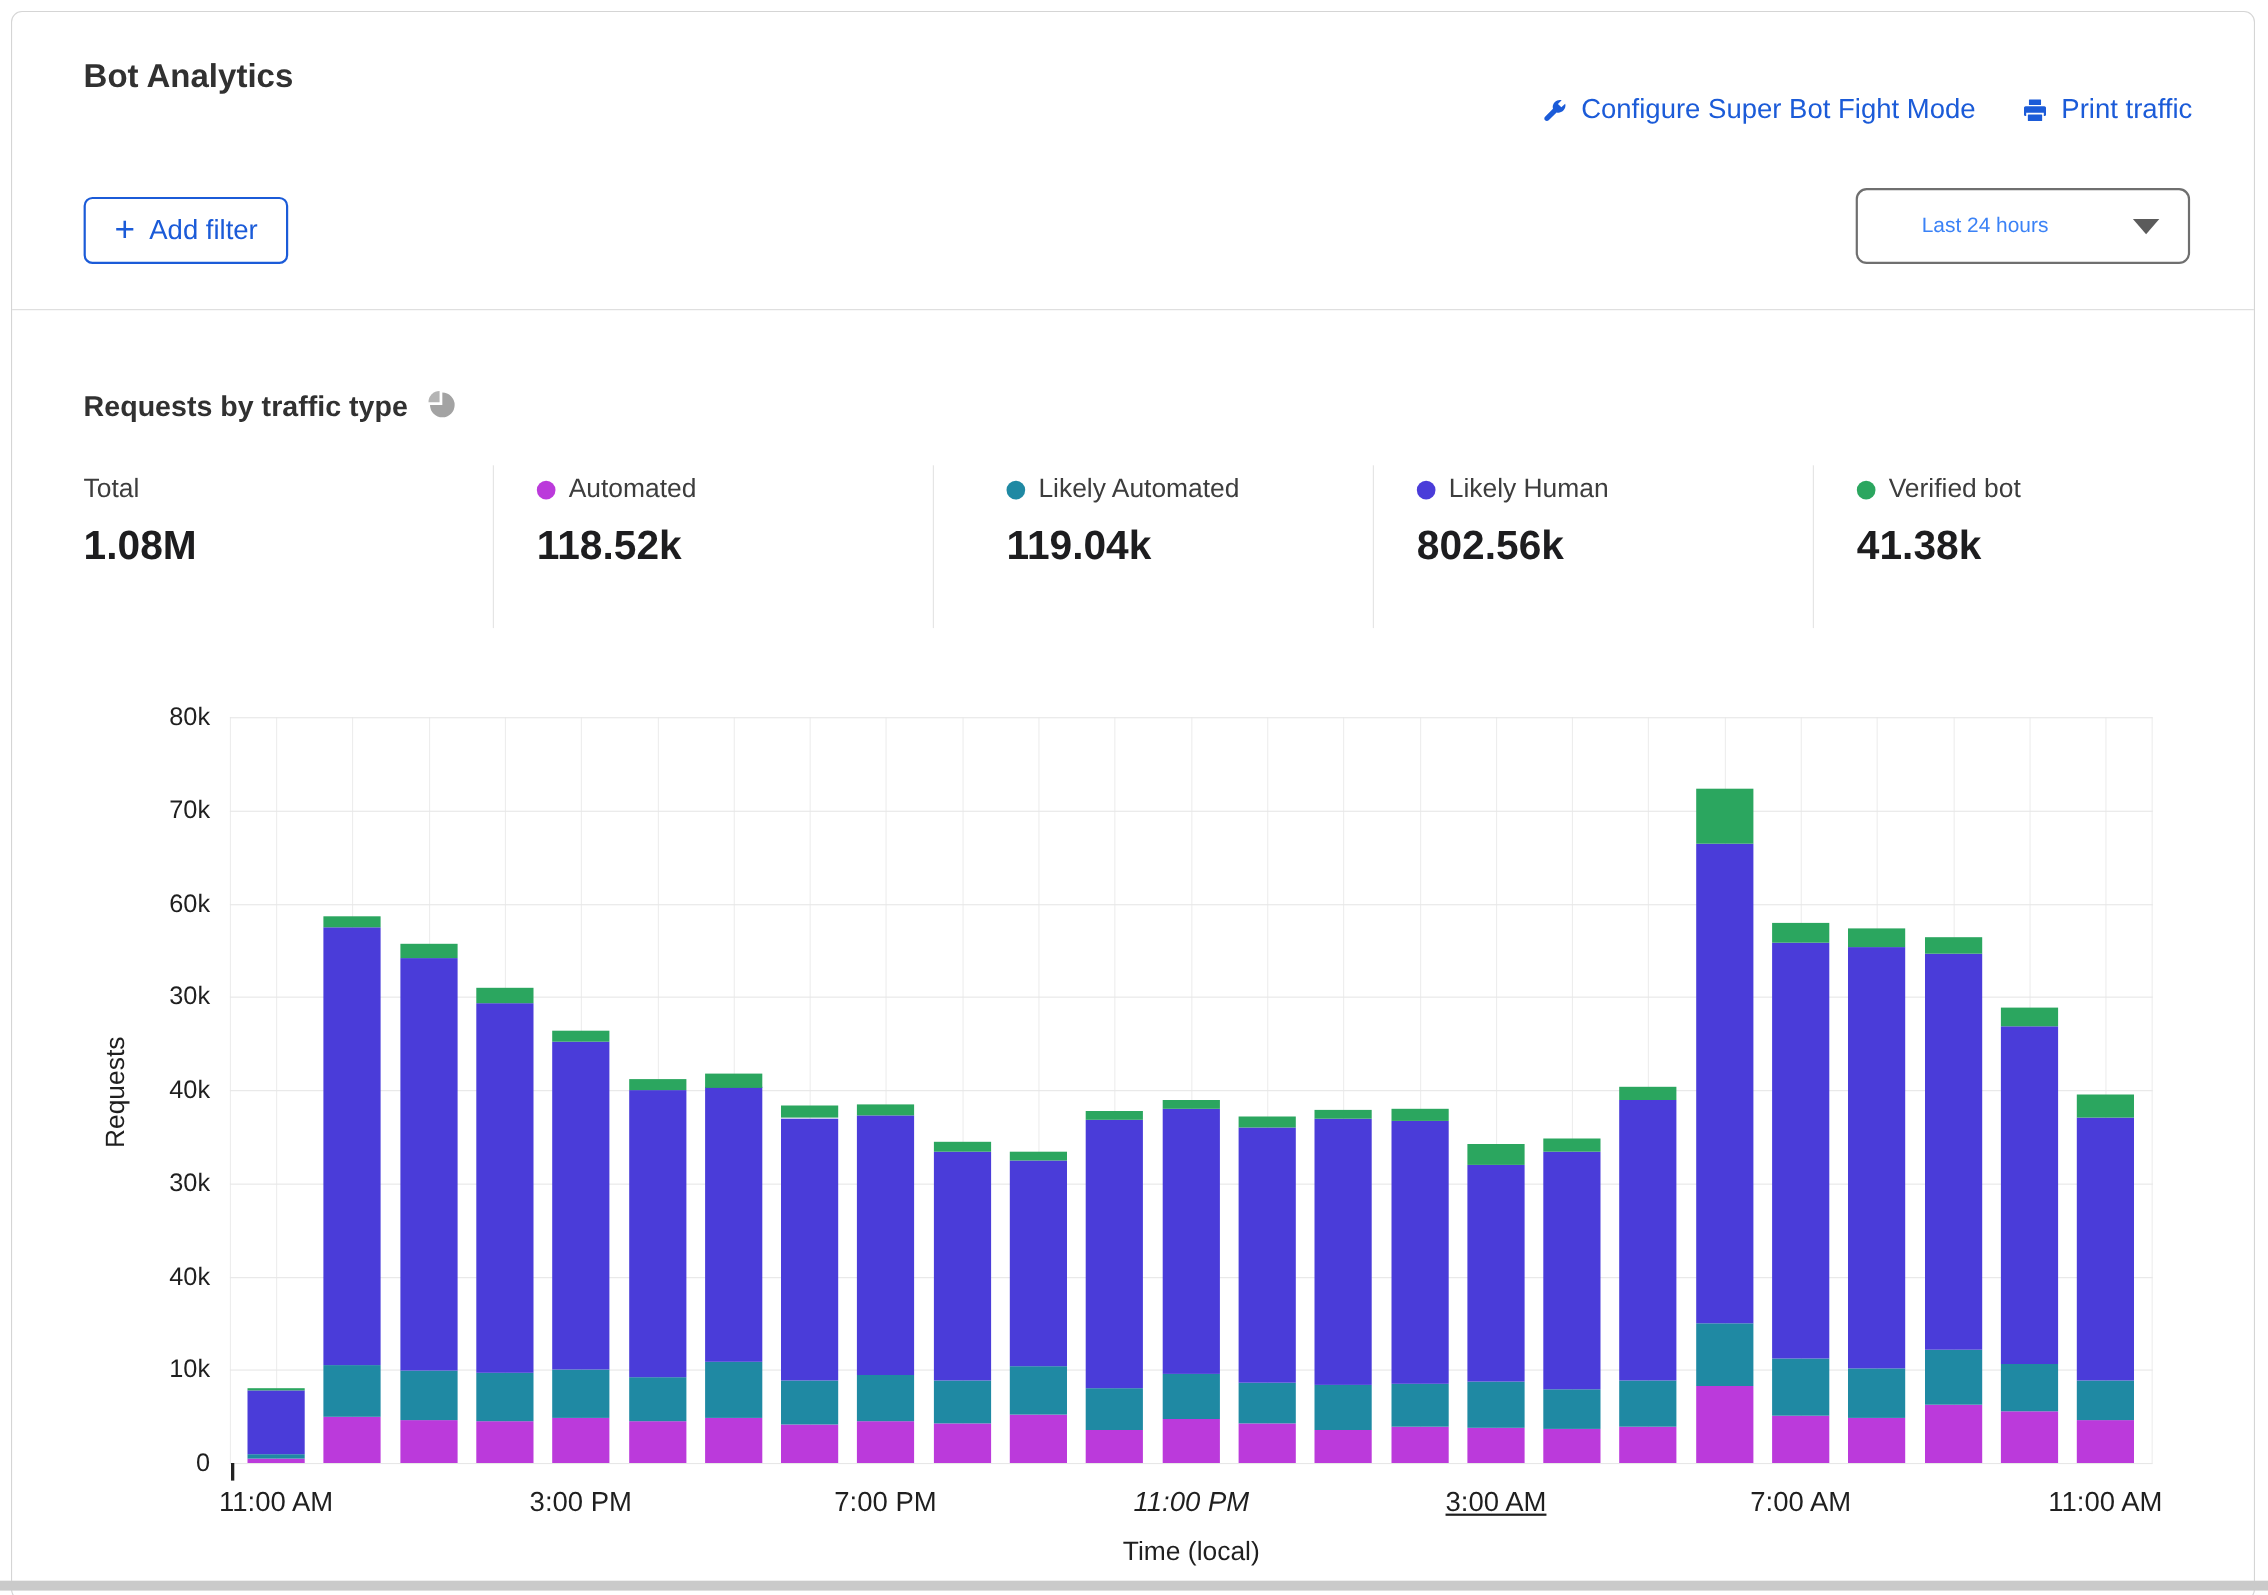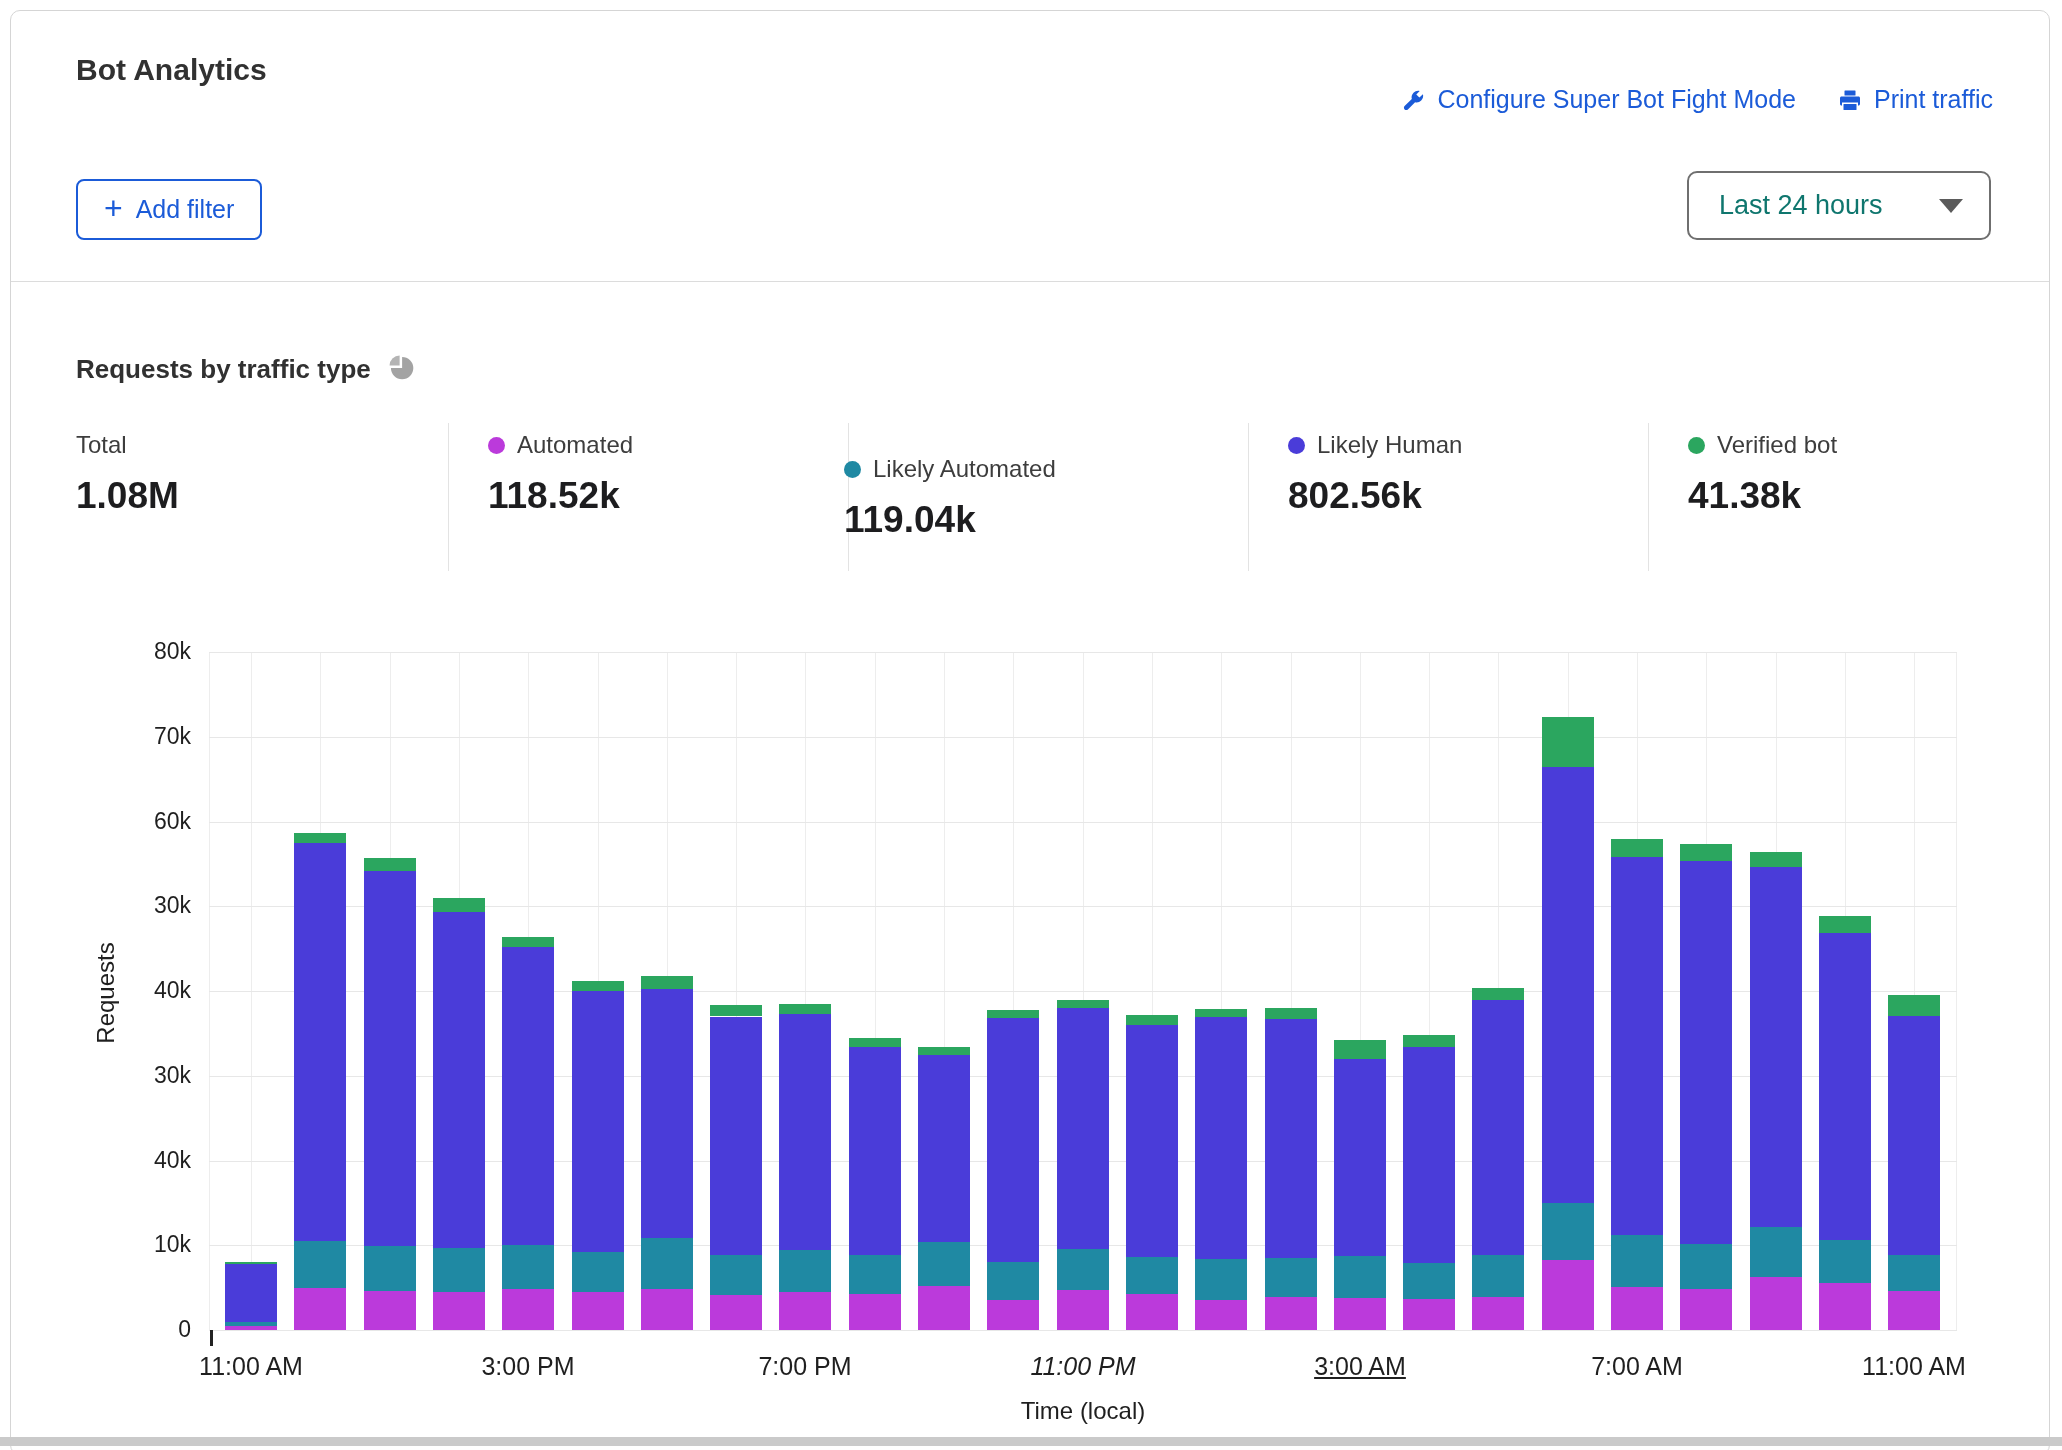--- a/index.html
+++ b/index.html
@@ -21,31 +21,31 @@
   .add-filter-btn { position:absolute; left:65px; top:168px; height:61px; padding:0 26px;
                     display:flex; align-items:center; gap:13px;
                     background:#fff; border:2px solid #1b5bd8; border-radius:8px;
                     color:#1b5bd8; font-size:25px; font-family:inherit; cursor:pointer; }
   .plus-glyph { font-size:32px; font-weight:400; line-height:1; margin-top:-3px; }
 
   .time-dropdown { position:absolute; right:58px; top:160px; width:304px; height:69px;
                    background:#fff; border:2px solid #6f6f6f; border-radius:10px;
                    display:flex; align-items:center; justify-content:space-between;
                    padding:0 26px 0 30px; cursor:pointer; }
-  .time-dropdown-label { font-size:27px; color:#0f766e; }
+  .time-dropdown-label { font-size:19px; color:#3b82f6;margin-left:28px; }
   .caret-down { width:0; height:0; border-left:12px solid transparent; border-right:12px solid transparent;
                 border-top:14px solid #5b5b5b; }
 
   
   .section-title-row { position:absolute; left:65px; top:342px; display:flex; align-items:center; gap:16px; }
   .section-title { font-size:26px; font-weight:700; color:#313131; }
 
   
   .stat-col { position:absolute; top:420px; }
-  .stat-col.c0 { left:65px; }  .stat-col.c1 { left:477px; }  .stat-col.c2 { left:833px;margin-top:24px; }
+  .stat-col.c0 { left:65px; }  .stat-col.c1 { left:477px; }  .stat-col.c2 { left:904px; }
   .stat-col.c3 { left:1277px; } .stat-col.c4 { left:1677px; }
   .stat-label-row { display:flex; align-items:center; gap:12px; }
   .stat-dot { width:17px; height:17px; border-radius:50%; flex:0 0 auto; }
   .stat-label { font-size:24px; color:#3d3d3d; }
   .stat-value { margin-top:16px; font-size:37px; font-weight:700; color:#1d1d1f; }
   .stat-divider { position:absolute; top:412px; width:1px; height:148px; background:#e3e3e3; }
   .stat-divider.d0 { left:437px; } .stat-divider.d1 { left:837px; }
   .stat-divider.d2 { left:1237px; } .stat-divider.d3 { left:1637px; }
 
   

